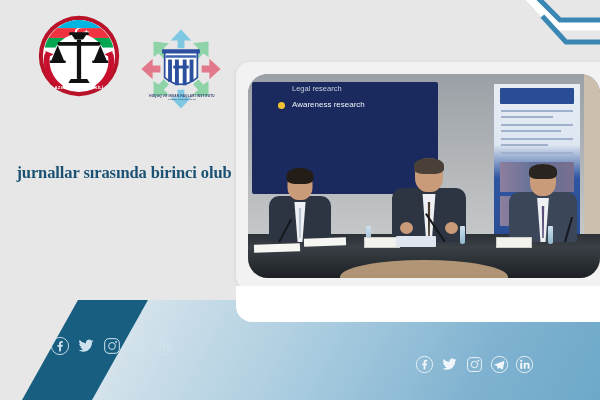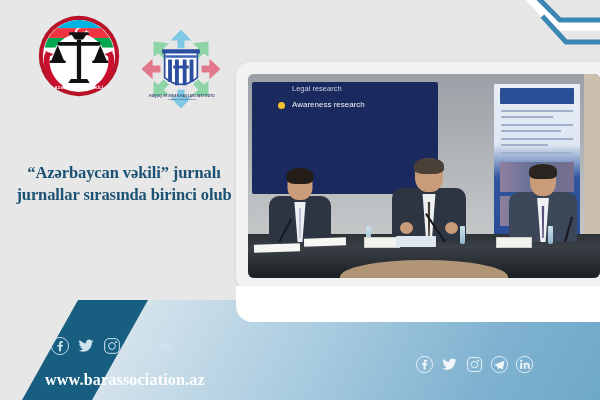--- a/index.html
+++ b/index.html
@@ -68,21 +68,21 @@
 
   
   #photo-frame{
     position:absolute;left:236px;top:62px;width:364px;height:228px;
     background:#f2f2f2;border-radius:14px 0 0 14px;
     box-shadow:0 1px 4px rgba(0,0,0,.10);
     overflow:hidden;
   }
   #photo{
     position:absolute;left:12px;top:12px;width:352px;height:204px;
-    border-radius:6px;overflow:hidden;background:#8d9197;
+    border-radius:20px;overflow:hidden;background:#8d9197;
   }
   
   .ph-wall{position:absolute;left:0;top:0;width:100%;height:100%;background:linear-gradient(180deg,#9aa0a6 0%,#b9bcbe 55%,#cfd1d2 100%);}
   
   .ph-screen{position:absolute;left:4px;top:8px;width:186px;height:112px;background:#1b2a5e;border-radius:2px;}
   .ph-screen .line1{position:absolute;left:40px;top:2px;color:#c9cfe2;font-size:7.5px;white-space:nowrap;}
   .ph-screen .line2{position:absolute;left:40px;top:18px;color:#f0f2f8;font-size:8px;white-space:nowrap;}
   .ph-screen .dot{position:absolute;left:26px;top:20px;width:7px;height:7px;border-radius:50%;background:#f2c230;}
   
   .ph-banner{position:absolute;right:20px;top:10px;width:86px;height:152px;background:linear-gradient(180deg,#e9eef5 0%,#dde6f1 40%,#2f55a0 62%,#2a4e96 100%);border-radius:1px;}
@@ -214,21 +214,20 @@
       </svg>
     </div>
 
     <div id="institute-caption">
       <div>HÜQUQ VƏ İNSAN HAQLARI İNSTİTUTU</div>
       <div class="sub">PUBLİK HÜQUQİ ŞƏXS</div>
     </div>
   </div>
 
   <div id="headline">
-    <div>“Azərbaycan vəkili” jurnalı</div>
     <div>jurnallar sırasında birinci olub</div>
   </div>
 
   <div id="photo-frame">
     <div id="photo">
       <div class="ph-wall"></div>
 
       <div class="ph-wallr"></div>
 
       <div class="ph-screen">
@@ -341,15 +340,14 @@
       <path d="M17.6 7.6 5.9 12.1c-.6.24-.6.6-.1.74l2.9.9 1.12 3.4c.14.38.25.53.52.53.26 0 .37-.12.52-.26l1.42-1.38 2.95 2.18c.54.3.93.14 1.06-.5l1.92-9.06c.2-.79-.3-1.15-.81-.92z" fill="#f0f6fa"></path>
     </svg>
     <svg class="social-ico" width="19" height="19" viewBox="0 0 24 24">
       <circle cx="12" cy="12" r="10.3" fill="none" stroke="#f0f6fa" stroke-width="1.1"></circle>
       <rect x="6.6" y="9.9" width="2.5" height="7.6" fill="#f0f6fa"></rect>
       <circle cx="7.85" cy="7.3" r="1.45" fill="#f0f6fa"></circle>
       <path d="M11.1 9.9h2.4v1.05c.35-.62 1.16-1.22 2.35-1.22 2.08 0 2.6 1.27 2.6 3.32v4.45h-2.5v-4.02c0-.96-.2-1.74-1.2-1.74-.98 0-1.33.76-1.33 1.7v4.06h-2.32z" fill="#f0f6fa"></path>
     </svg>
   </div>
 
-  <div id="website">www.barassociation.az</div>
 
 </div>
 
 </body></html>

